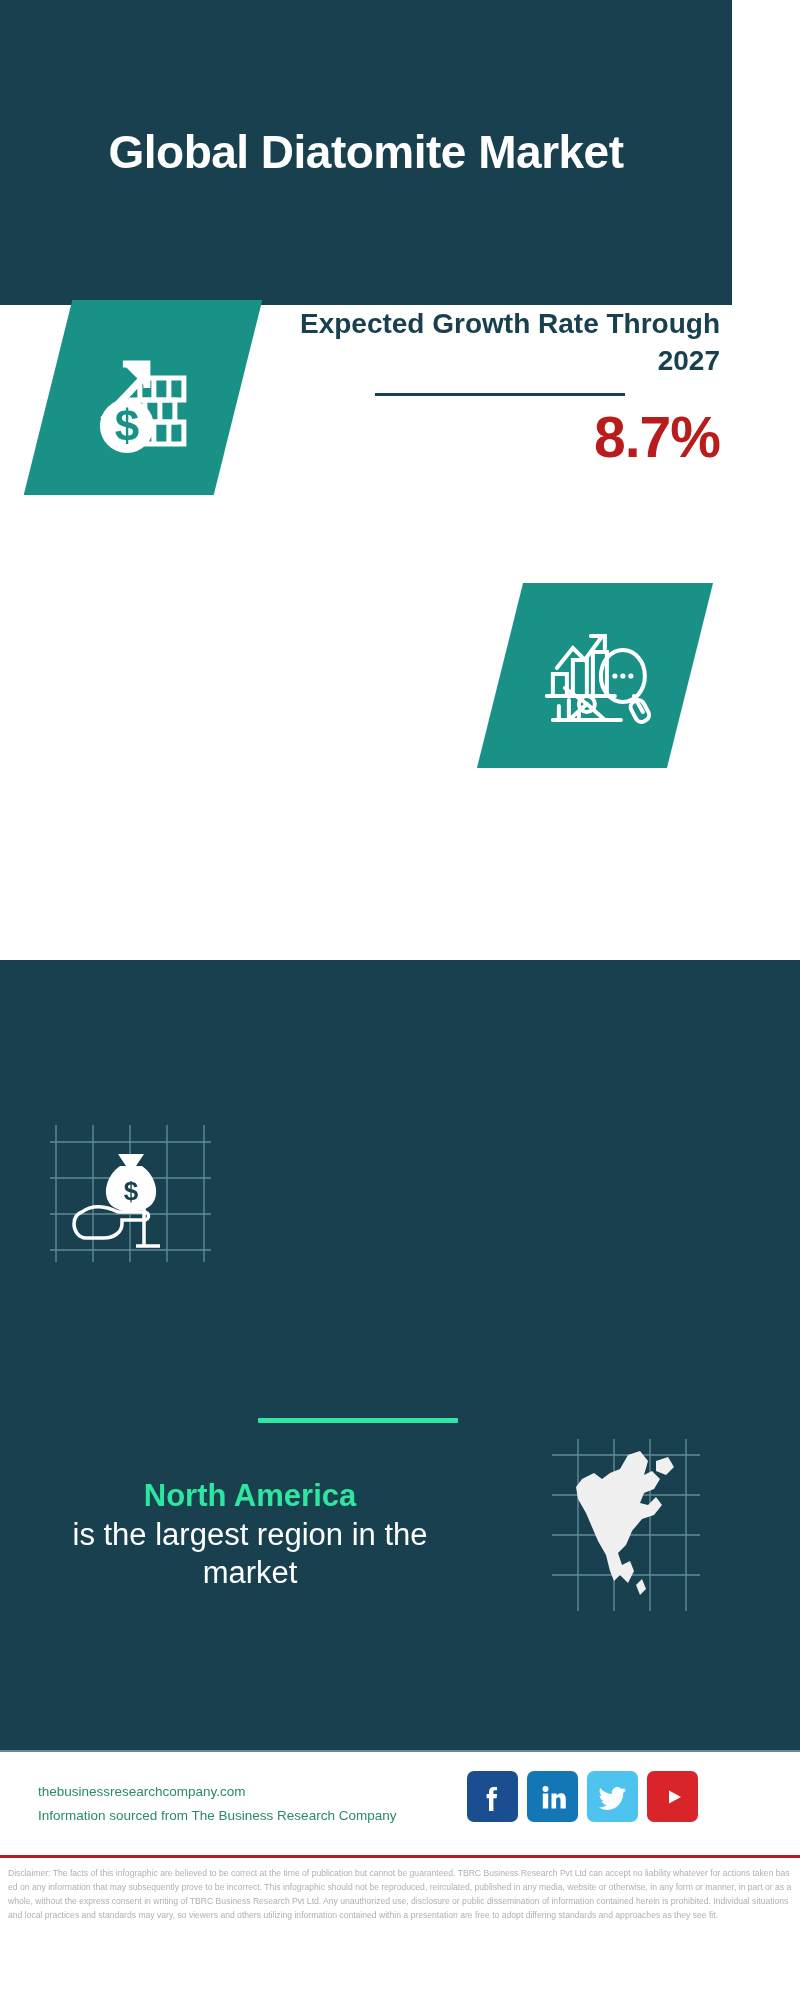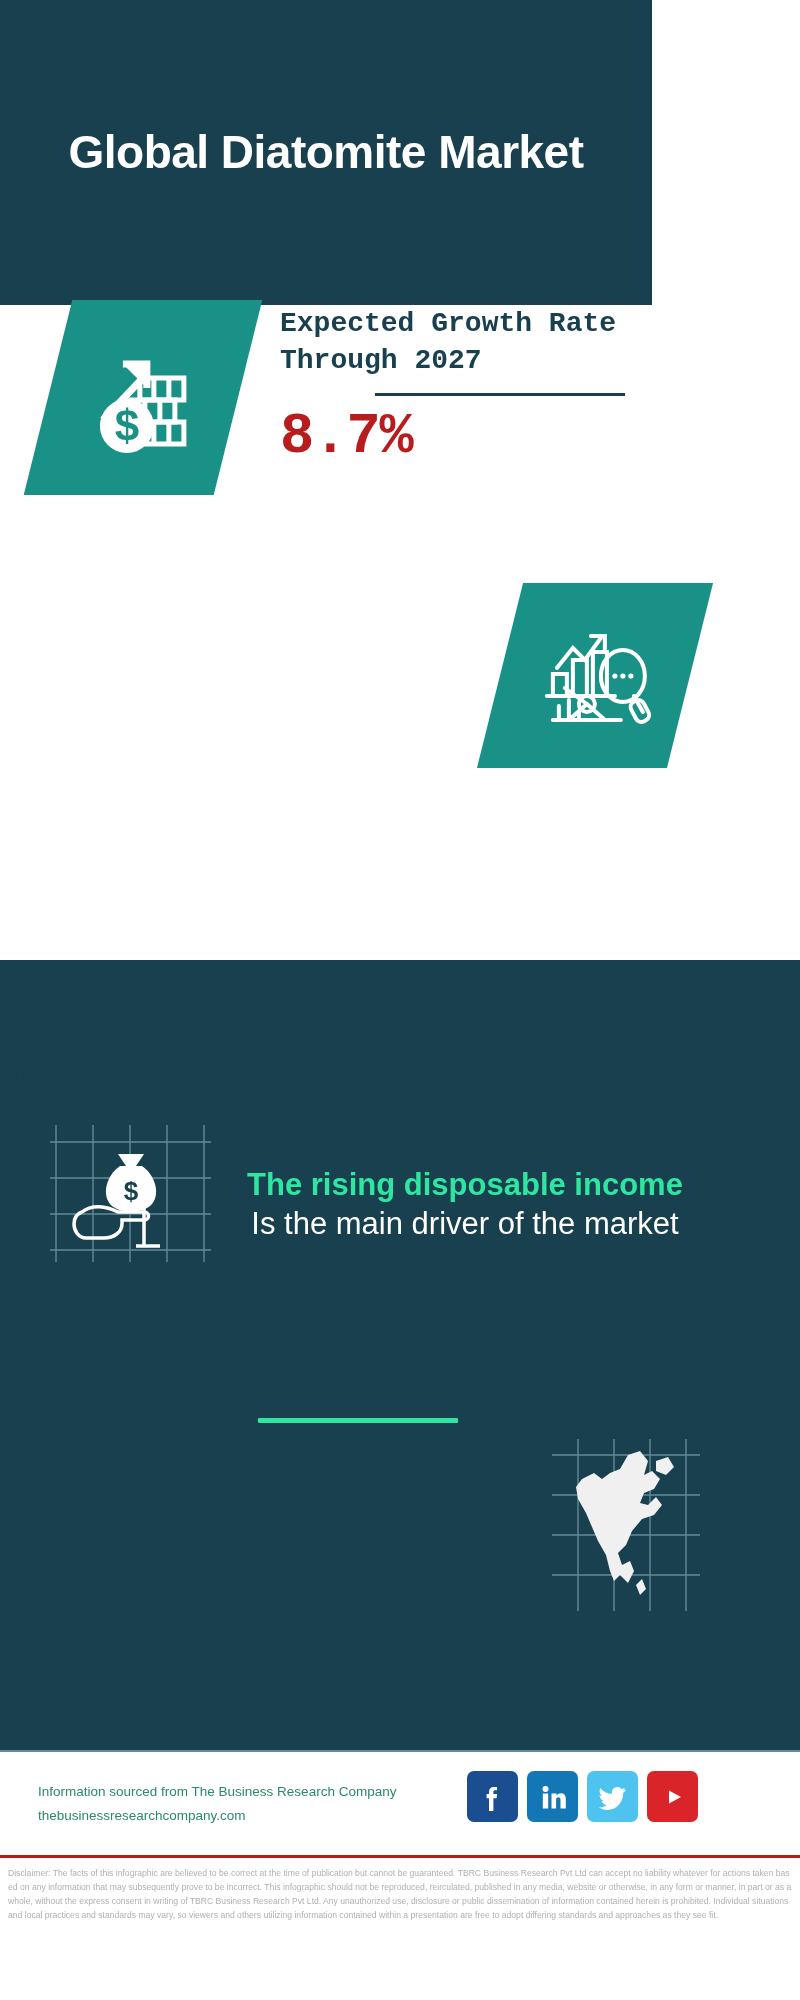--- a/index.html
+++ b/index.html
@@ -6,21 +6,21 @@
   html,body {
     width:800px; height:2000px;
     background:#ffffff;
     font-family:"Liberation Sans", sans-serif;
     overflow:hidden;
   }
   .page { position:relative; width:800px; height:2000px; background:#fff; }
 
   
   .header {
-    position:absolute; left:0; top:0; width:652px; height:305px;
+    position:absolute; left:0; top:0; width:732px; height:305px;
     background:#18404f;
     display:flex; align-items:center; justify-content:center;
   }
   .header-title {
     color:#ffffff; font-weight:bold; font-size:46px; line-height:1.22;
     text-align:center; letter-spacing:-0.5px; max-width:560px;
   }
 
   
   .white-area {
@@ -30,21 +30,21 @@
 
   
   .para {
     position:absolute;
     background:#1a9187;
     transform:skewX(-14deg);
     display:flex; align-items:center; justify-content:center;
   }
   .para > svg { transform:skewX(14deg); }
 
-  .stat-text { position:absolute; text-align:left;font-family:Liberation Mono, monospace; }
+  .stat-text { position:absolute; text-align:right; }
   .stat-label {
     color:#18404f; font-weight:bold; font-size:28px; line-height:1.33;
   }
   .stat-rule {
     height:3px; background:#18404f; margin:14px auto 12px auto; width:250px;
   }
   .stat-value {
     color:#b91c1c; font-weight:bold; font-size:57px; line-height:1.05;
     letter-spacing:-1px;
   }
@@ -208,29 +208,29 @@
 
       <path d="M70 34 L96 34 L88 46 L78 46 Z" fill="#fff"></path>
       <path d="M72 46 C58 56 54 74 62 84 C70 94 96 94 104 84 C112 74 108 56 94 46 Z" fill="#fff"></path>
       <text x="83" y="80" font-family="Liberation Sans, sans-serif" font-size="26" font-weight="bold" fill="#18404f" text-anchor="middle">$</text>
 
       <path d="M34 92 C44 84 58 86 70 92 L96 92 C102 92 102 100 96 100 L74 100 L74 104
                C74 112 66 118 56 118 L38 118 C30 118 26 110 26 104 C26 98 28 94 34 92 Z" fill="none" stroke="#fff" stroke-width="3.5"></path>
       <path d="M96 88 L96 126 M88 126 L112 126" stroke="#fff" stroke-width="3.5" fill="none"></path>
     </svg>
 
-    <div class="insight" style="left:240px; top:165px; width:450px; height:160px;">
+
+    <div class="divider-mint" style="left:258px; top:458px; width:200px;"></div>
+
+    <div class="insight" style="left:55px; top:505px; width:390px; height:140px;">
       <div class="insight-copy" style="width:100%;">
-        <div class="insight-highlight">The rising disposable income</div>
-        <div class="insight-sub">Is the main driver of the market</div>
+        <div class="insight-highlight">North America</div>
+        <div class="insight-sub">is the largest region in the market</div>
       </div>
     </div>
-
-    <div class="divider-mint" style="left:258px; top:458px; width:200px;"></div>
-
 
     <svg class="grid-icon" style="left:548px; top:475px;" width="155" height="180" viewBox="0 0 155 180">
       <g stroke="#6d98a4" stroke-width="1.4" opacity="0.85">
         <line x1="30" y1="4" x2="30" y2="176"></line>
         <line x1="66" y1="4" x2="66" y2="176"></line>
         <line x1="102" y1="4" x2="102" y2="176"></line>
         <line x1="138" y1="4" x2="138" y2="176"></line>
         <line x1="4" y1="20" x2="152" y2="20"></line>
         <line x1="4" y1="60" x2="152" y2="60"></line>
         <line x1="4" y1="100" x2="152" y2="100"></line>
@@ -240,22 +240,22 @@
       <path fill="#f0f0f0" d="M34 44 L46 38 L54 44 L62 38 L72 34 L80 20 L92 16 L100 26 L96 40 L104 36 L112 44
         L106 54 L96 58 L92 68 L100 70 L108 62 L114 70 L106 80 L94 84 L84 96 L78 110 L70 118 L74 130 L82 126
         L86 136 L80 148 L72 140 L66 146 L62 136 L58 120 L50 106 L44 92 L38 78 L30 64 L28 52 Z"></path>
       <path fill="#f0f0f0" d="M108 26 L120 22 L126 32 L118 40 L108 36 Z"></path>
       <path fill="#f0f0f0" d="M88 150 L94 144 L98 154 L92 160 Z"></path>
     </svg>
   </div>
 
   <div class="footer-band">
     <div class="source-block">
+      <div>thebusinessresearchcompany.com</div>
       <div>Information sourced from The Business Research Company</div>
-      <div>thebusinessresearchcompany.com</div>
     </div>
 
     <div class="socials">
       <a class="social s-fb">
         <svg width="30" height="30" viewBox="0 0 30 30">
           <path fill="#fff" d="M19 5h-3.4C12.9 5 11 6.8 11 9.6V12H8.6v4.2H11V29h4.4V16.2h3.2l.5-4.2h-3.7V9.9c0-1.1.3-1.6 1.6-1.6H19V5z"></path>
         </svg>
       </a>
       <a class="social s-li">
         <svg width="30" height="30" viewBox="0 0 30 30">

